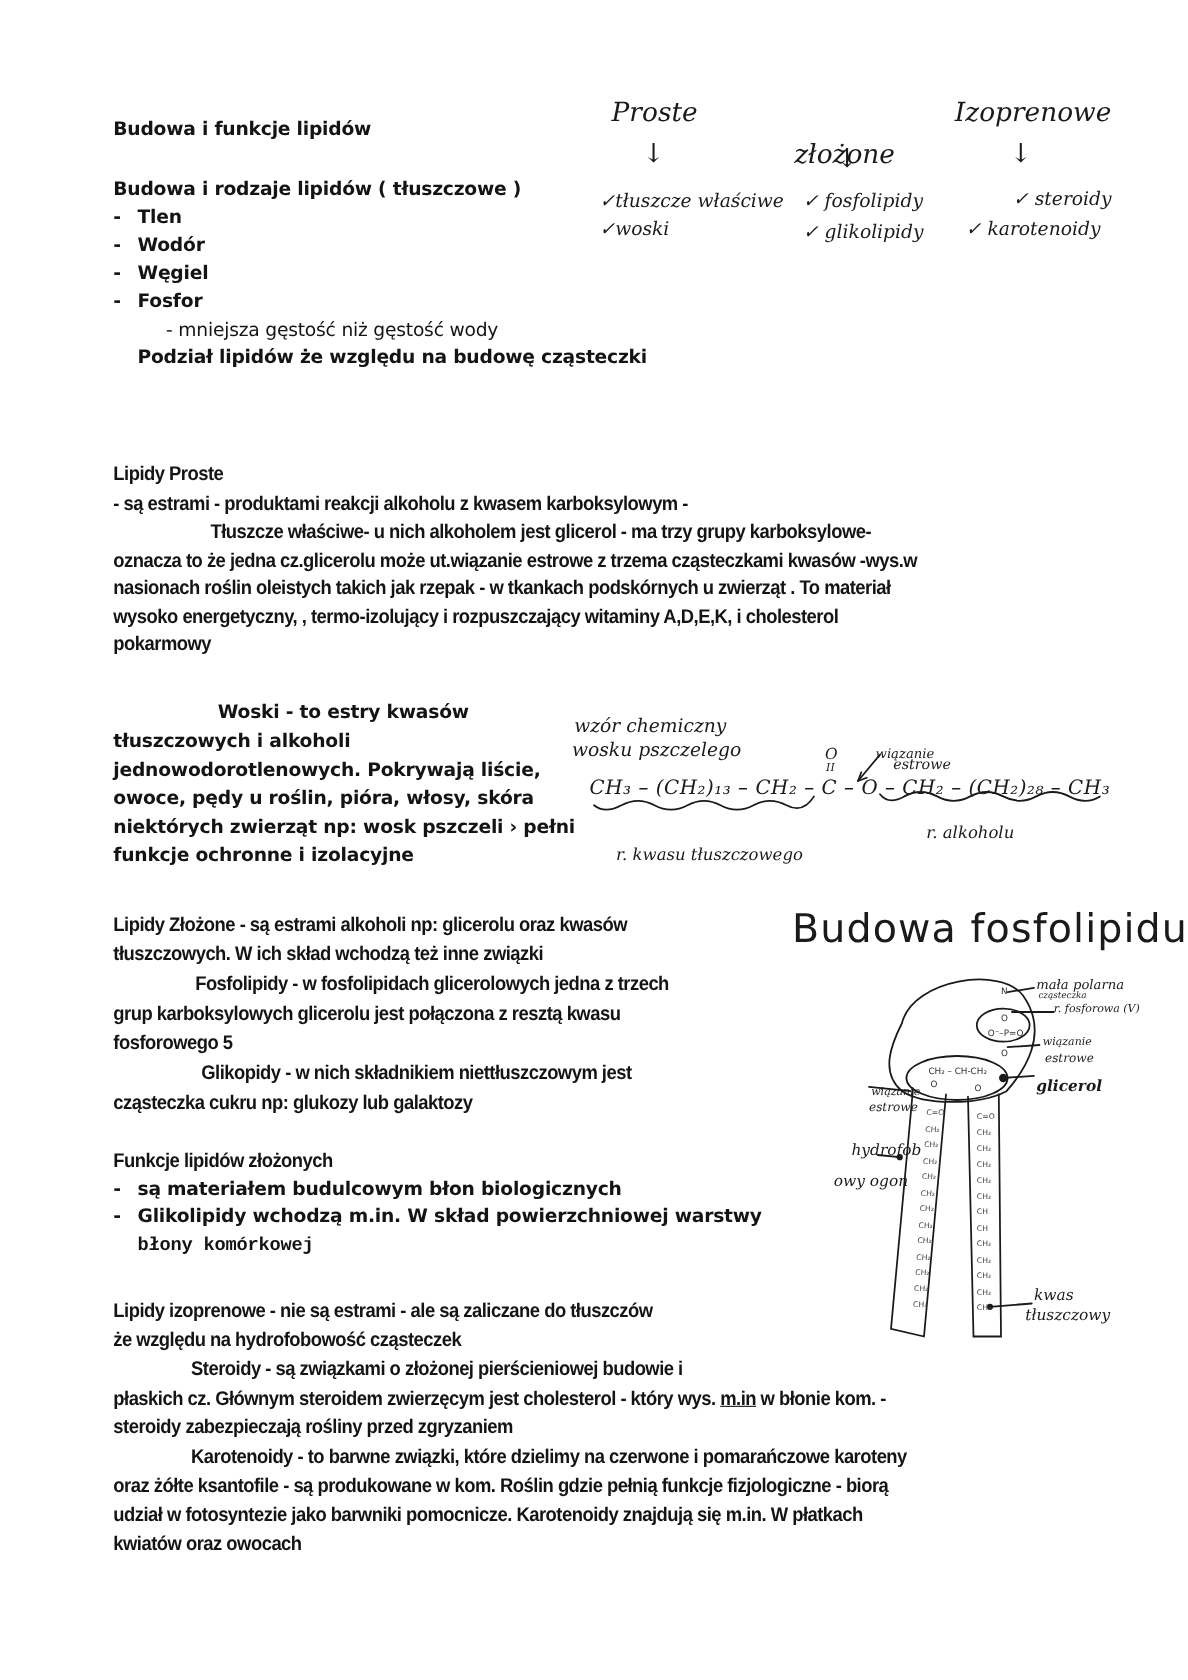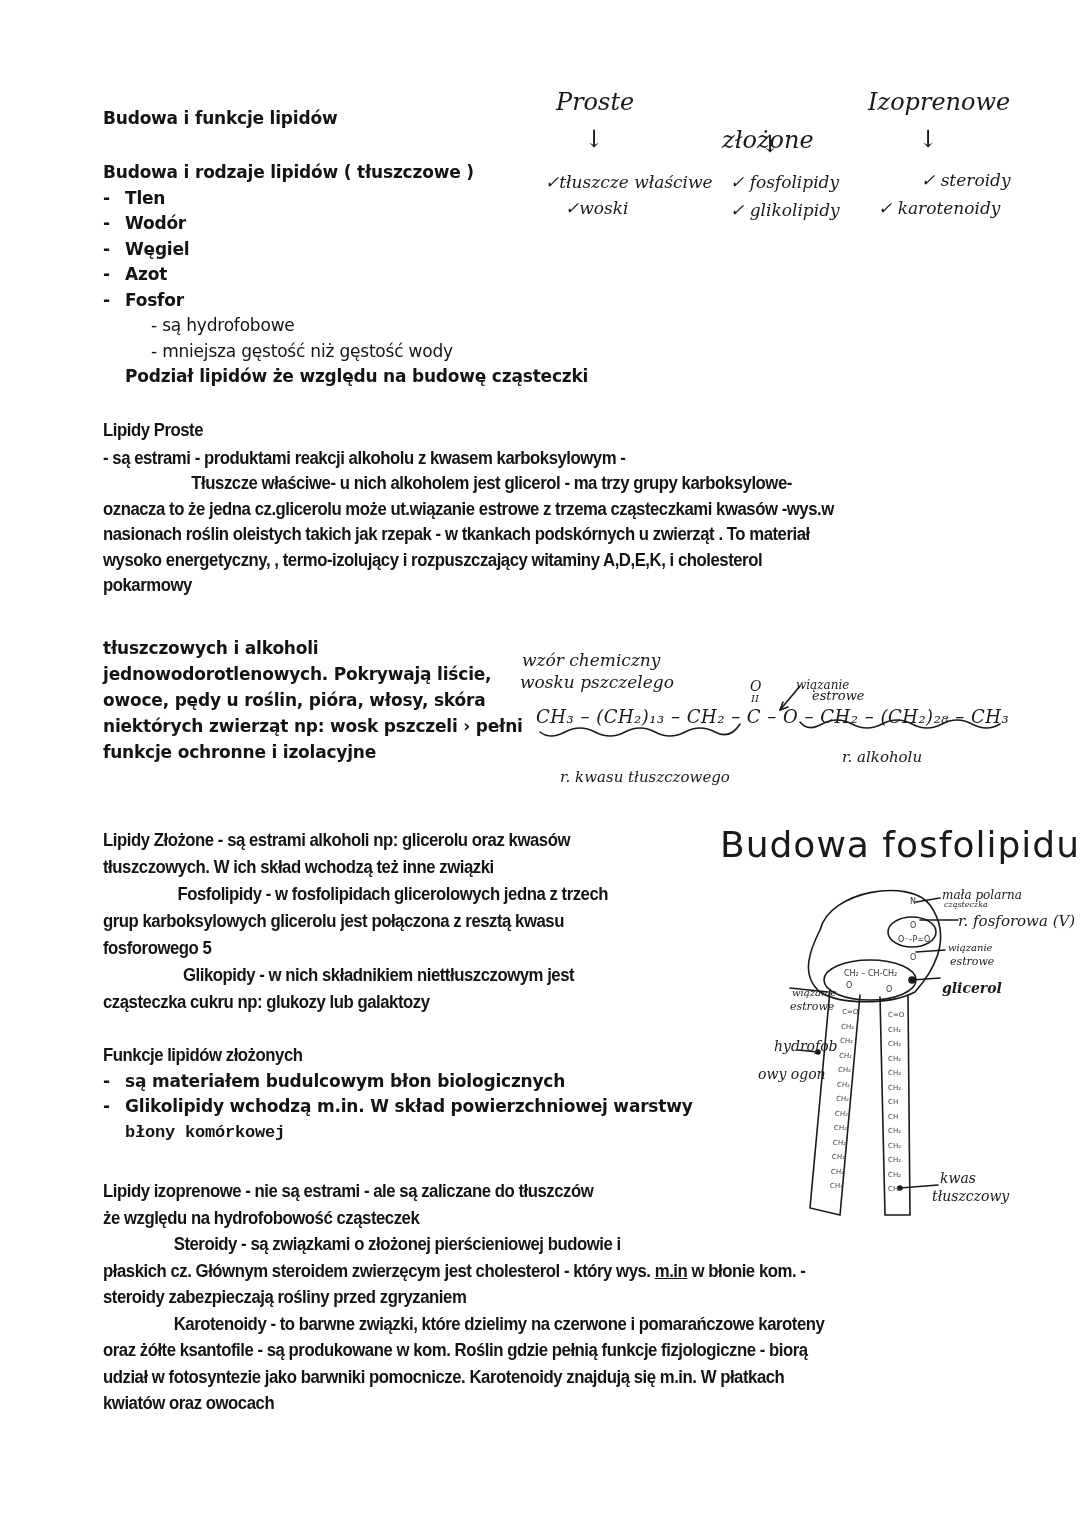--- a/index.html
+++ b/index.html
@@ -37,32 +37,30 @@
 </head>
 <body>
 
 <div class="typed" style="left:103px; top:106px;">Budowa i funkcje lipidów</div>
 
 <div class="typed" style="left:103px; top:160px;">
   <span class="line">Budowa i rodzaje lipidów ( tłuszczowe )</span>
   <span class="line"><span class="dash">-</span><span>Tlen</span></span>
   <span class="line"><span class="dash">-</span><span>Wodór</span></span>
   <span class="line"><span class="dash">-</span><span>Węgiel</span></span>
-  <span class="line"><span class="dash">-</span><span>Azot</span></span>
   <span class="line"><span class="dash">-</span><span>Fosfor</span></span>
-  <span class="line indent2" style="font-weight:normal;">- są hydrofobowe</span>
   <span class="line indent2" style="font-weight:normal;">- mniejsza gęstość niż gęstość wody</span>
   <span class="line indent3">Podział lipidów że względu na  budowę cząsteczki</span>
 </div>
 
 <div>
   <div class="hand" style="left:556px; top:88px; font-size:24px;">Proste</div>
   <div class="hand" style="left:584px; top:125px; font-size:24px;">↓</div>
   <div class="hand" style="left:545px; top:172px; font-size:17px;">✓tłuszcze właściwe</div>
-  <div class="hand" style="left:545px; top:198px; font-size:17px;margin-left:20px;">✓woski</div>
+  <div class="hand" style="left:545px; top:198px; font-size:17px;">✓woski</div>
 
   <div class="hand" style="left:722px; top:94px; font-size:24px;margin-top:32px;">złożone</div>
   <div class="hand" style="left:760px; top:130px; font-size:24px;">↓</div>
   <div class="hand" style="left:730px; top:172px; font-size:17px;">✓ fosfolipidy</div>
   <div class="hand" style="left:730px; top:200px; font-size:17px;">✓ glikolipidy</div>
 
   <div class="hand" style="left:868px; top:88px; font-size:24px;">Izoprenowe</div>
   <div class="hand" style="left:918px; top:125px; font-size:24px;">↓</div>
   <div class="hand" style="left:878px; top:170px; font-size:17px;margin-left:43px;">✓ steroidy</div>
   <div class="hand" style="left:878px; top:198px; font-size:17px;">✓ karotenoidy</div>
@@ -72,20 +70,21 @@
   <span class="line">Lipidy Proste</span>
   <span class="line" style="margin-top:2px;">-  są estrami - produktami reakcji alkoholu z kwasem karboksylowym -</span>
   <span class="line" style="padding-left:95px;">Tłuszcze właściwe- u nich alkoholem jest glicerol - ma trzy grupy karboksylowe-</span>
   <span class="line">oznacza to że jedna cz.glicerolu może ut.wiązanie estrowe z trzema cząsteczkami kwasów -wys.w</span>
   <span class="line">nasionach roślin oleistych takich jak rzepak - w tkankach podskórnych u zwierząt . To materiał</span>
   <span class="line">wysoko energetyczny, , termo-izolujący i rozpuszczający witaminy A,D,E,K, i cholesterol</span>
   <span class="line">pokarmowy</span>
 </div>
 
 <div class="typed" style="left:103px; top:635px; line-height:26px;">
+  <span class="line" style="padding-left:95px;">Woski - to estry kwasów</span>
   <span class="line">tłuszczowych i alkoholi</span>
   <span class="line">jednowodorotlenowych. Pokrywają liście,</span>
   <span class="line">owoce, pędy u roślin, pióra, włosy, skóra</span>
   <span class="line">niektórych zwierząt np: wosk pszczeli › pełni</span>
   <span class="line">funkcje ochronne i izolacyjne</span>
 </div>
 
 <div>
   <div class="hand" style="left:522px; top:650px; font-size:17px;">wzór chemiczny</div>
   <div class="hand" style="left:520px; top:672px; font-size:17px;">wosku pszczelego</div>
@@ -174,21 +173,21 @@
       <div>CH</div>
       <div>CH₂</div>
       <div>CH₂</div>
       <div>CH₂</div>
       <div>CH₂</div>
       <div>CH₃</div>
   </div>
 
   <div class="hand" style="left:942px; top:888px; font-size:12px;">mała polarna</div>
   <div class="hand" style="left:944px; top:900px; font-size:8px;">cząsteczka</div>
-  <div class="hand" style="left:958px; top:912px; font-size:15px;">r. fosforowa (V)</div>
+  <div class="hand" style="left:958px; top:912px; font-size:10px;">r. fosforowa (V)</div>
   <div class="hand" style="left:948px; top:942px; font-size:10px;">wiązanie</div>
   <div class="hand" style="left:950px; top:955px; font-size:11px;">estrowe</div>
   <div class="hand" style="left:942px; top:980px; font-size:14px;font-weight:bold;">glicerol</div>
   <div class="hand" style="left:792px; top:987px; font-size:10px;">wiązanie</div>
   <div class="hand" style="left:790px; top:1000px; font-size:11px;">estrowe</div>
   <div class="hand" style="left:774px; top:1038px; font-size:14px;">hydrofob</div>
   <div class="hand" style="left:758px; top:1066px; font-size:14px;">owy ogon</div>
   <div class="hand" style="left:940px; top:1170px; font-size:14px;">kwas</div>
   <div class="hand" style="left:932px; top:1188px; font-size:14px;">tłuszczowy</div>
 </div>

